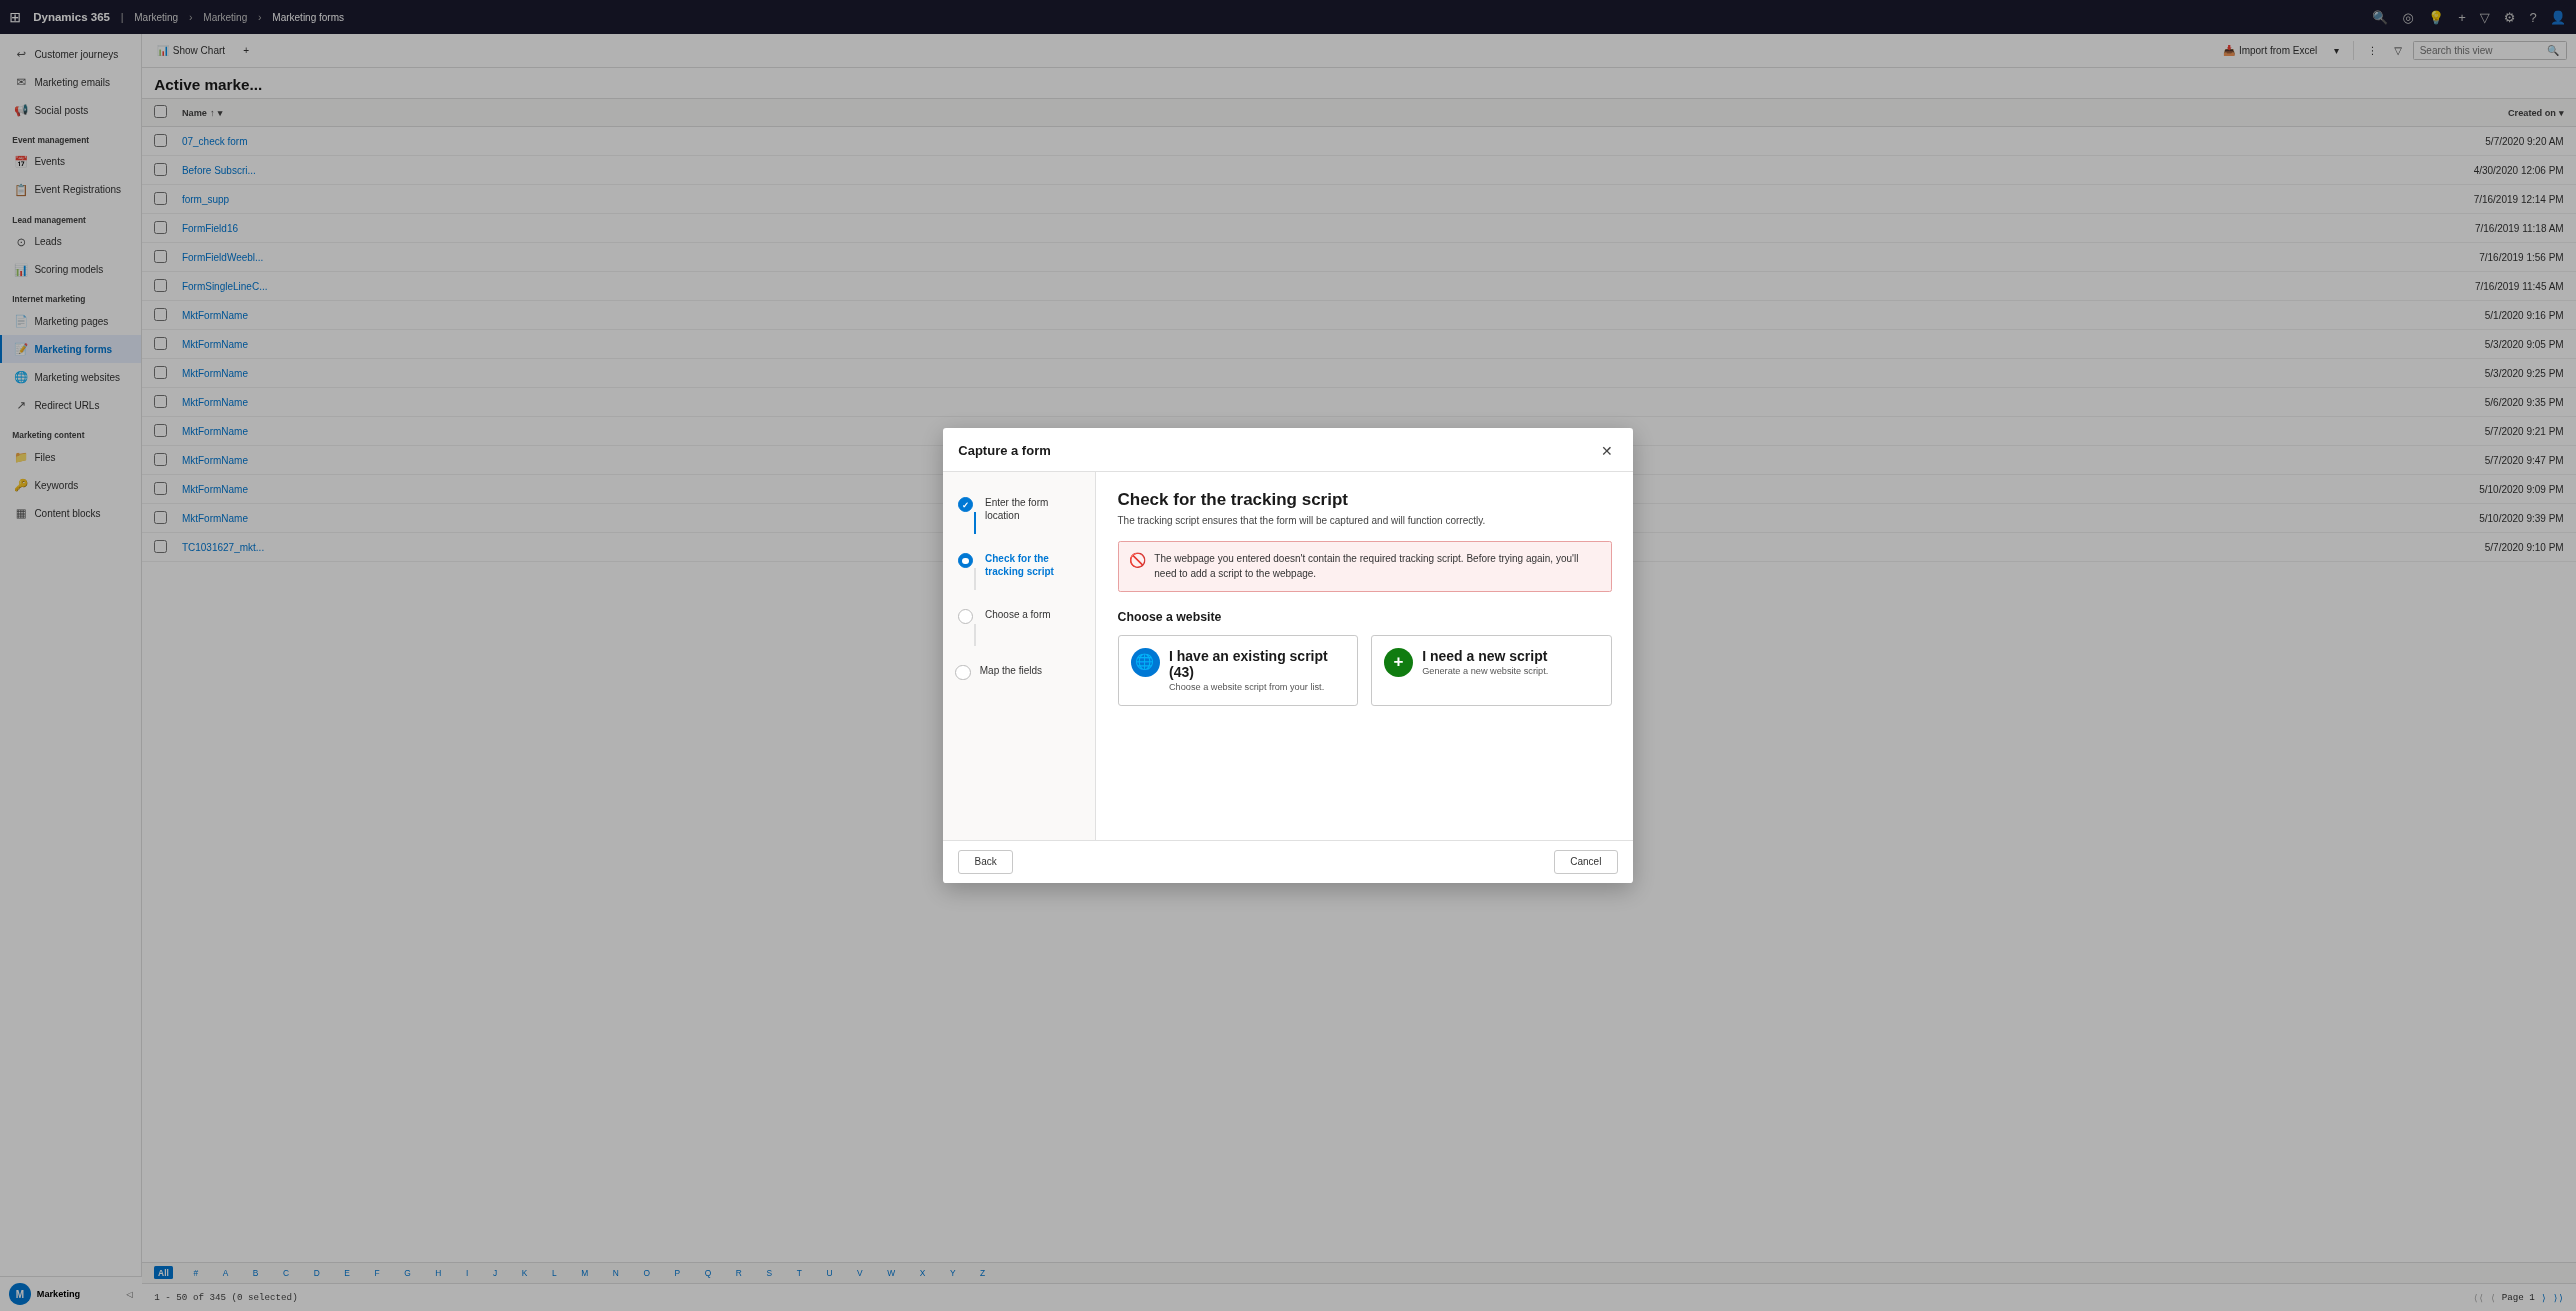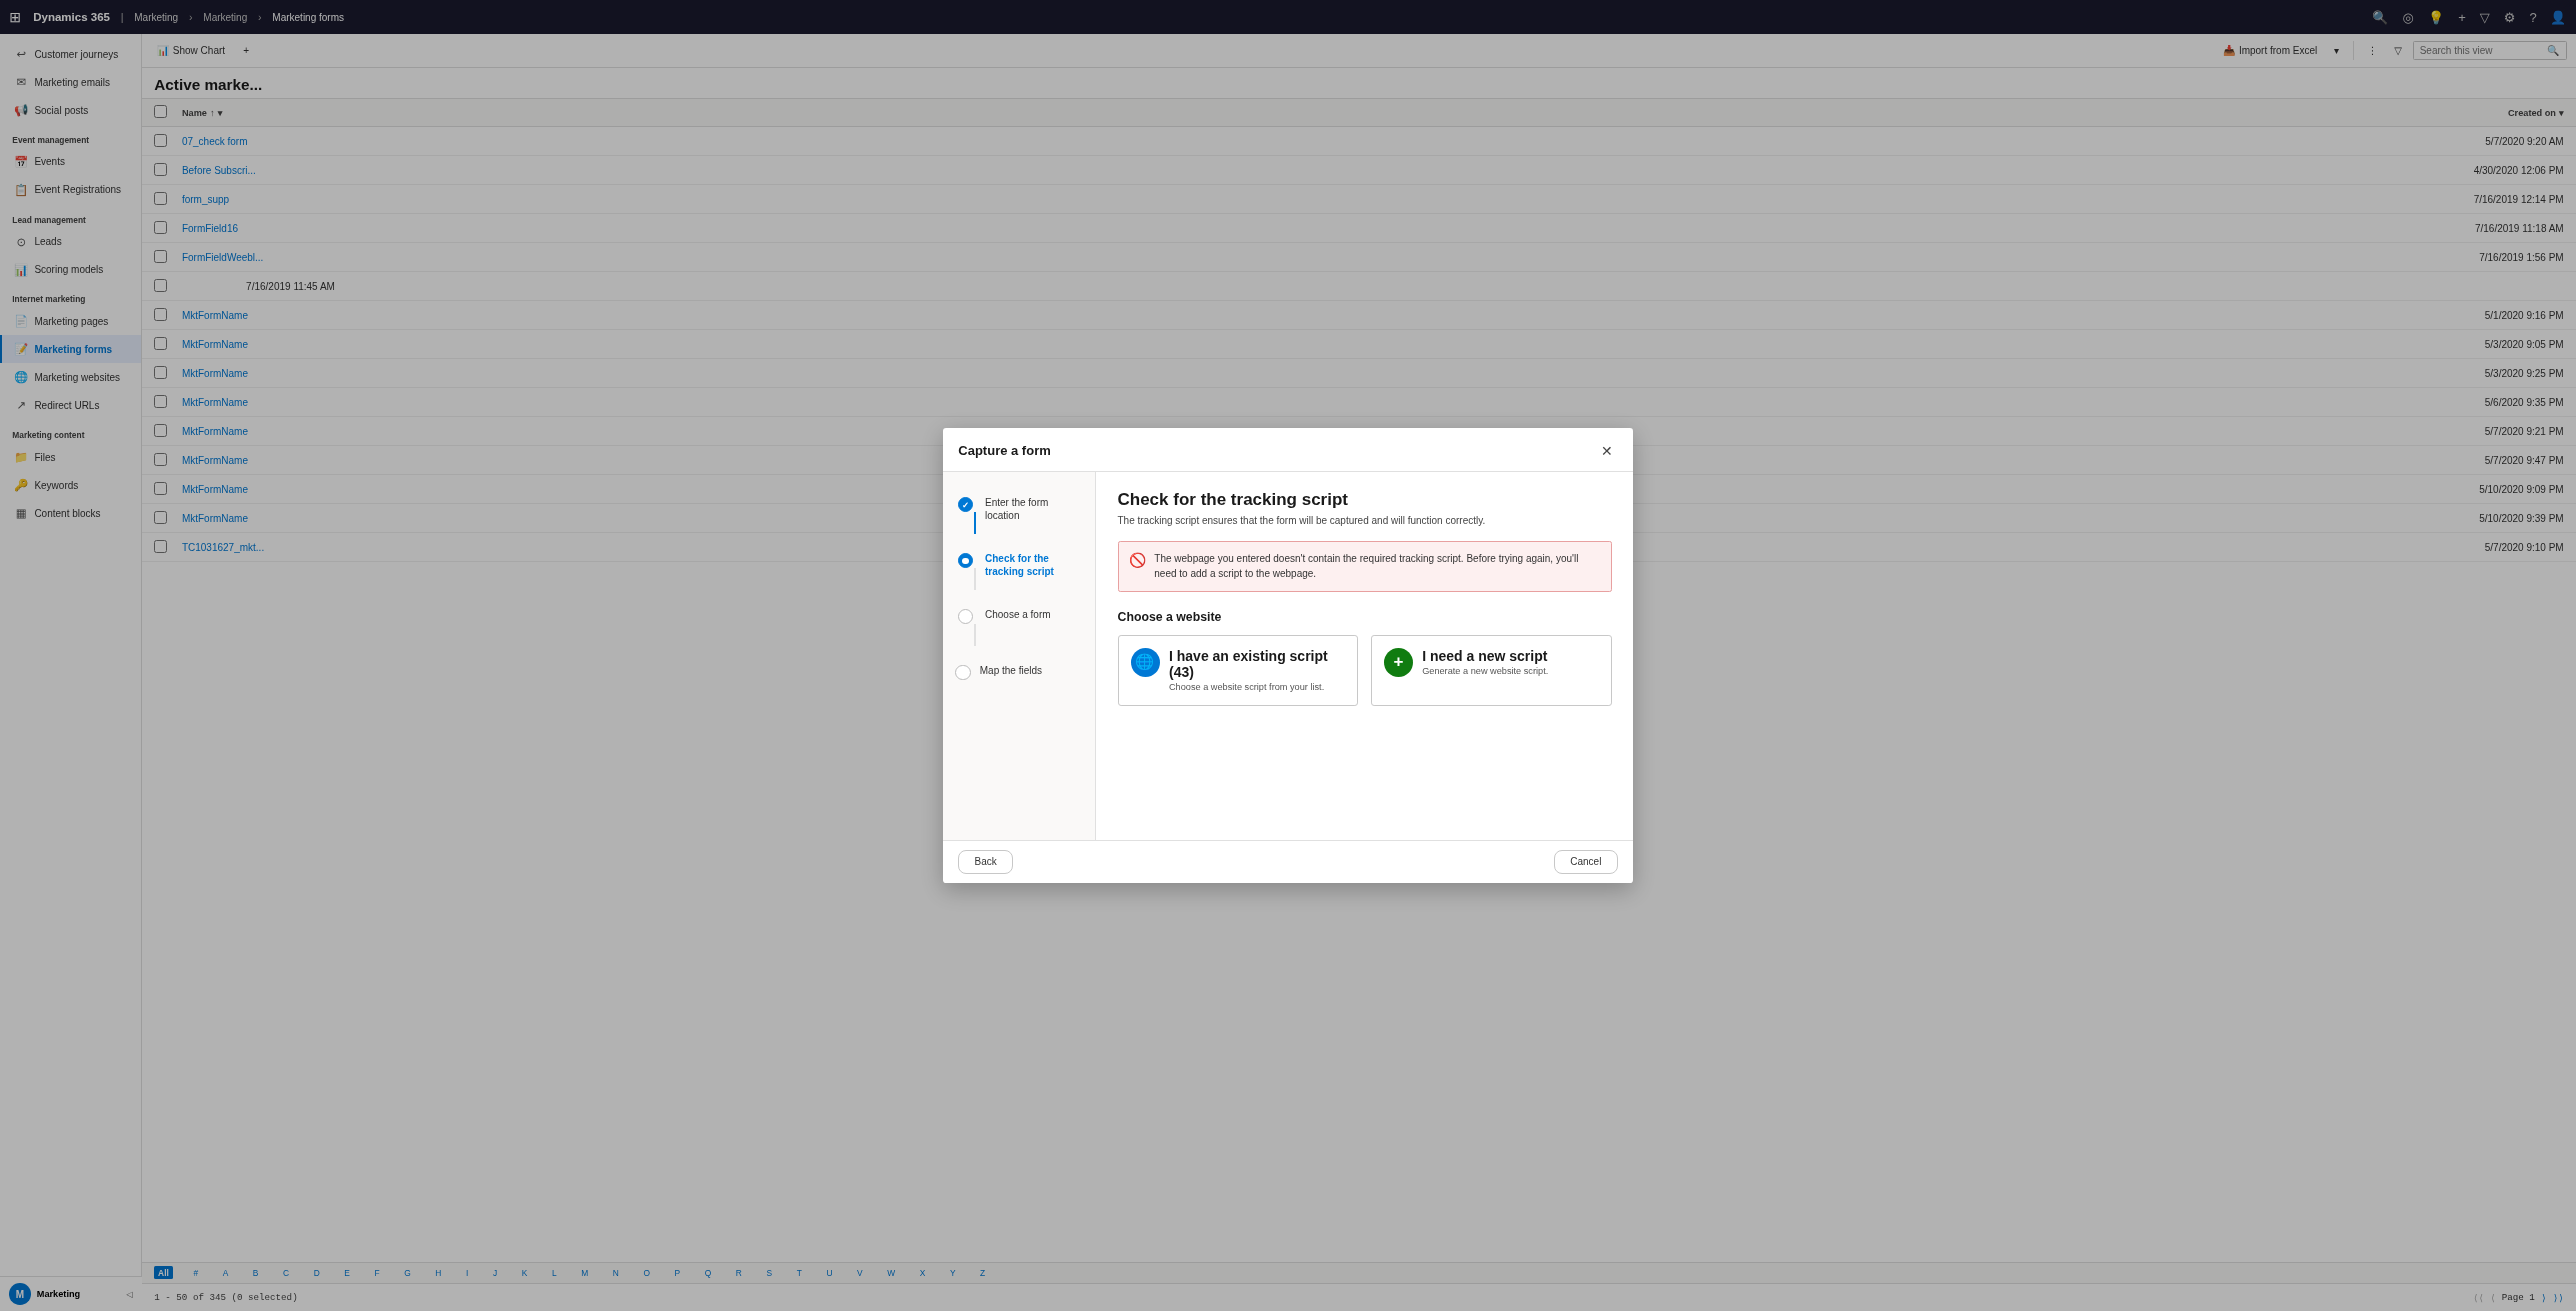--- a/index.html
+++ b/index.html
@@ -348,21 +348,21 @@
     .dialog-footer {
       padding: 9.2px 15.3px;
       border-top: 0.8px solid #e0e0e0;
       display: flex;
       align-items: center;
       justify-content: space-between;
     }
     .btn {
       padding: 5.4px 15.3px;
       font-size: 10px;
-      border-radius: 8px;
+      border-radius: 3px;
       cursor: pointer;
       border: 0.8px solid #c8c8c8;
       background: #fff;
       color: #333;
     }
   </style>
 </head>
 <body>
 
 <div class="top-nav">
@@ -549,20 +549,21 @@
       <div class="col-check">
         <input type="checkbox" style="">
       </div>
       <div class="col-name">FormFieldWeebl...</div>
       <div class="col-created">7/16/2019 1:56 PM</div>
     </div>
         <div class="table-row">
       <div class="col-check">
         <input type="checkbox" style="">
       </div>
+      <div class="col-name">FormSingleLineC...</div>
       <div class="col-created">7/16/2019 11:45 AM</div>
     </div>
         <div class="table-row">
       <div class="col-check">
         <input type="checkbox" style="">
       </div>
       <div class="col-name">MktFormName</div>
       <div class="col-created">5/1/2020 9:16 PM</div>
     </div>
         <div class="table-row">

